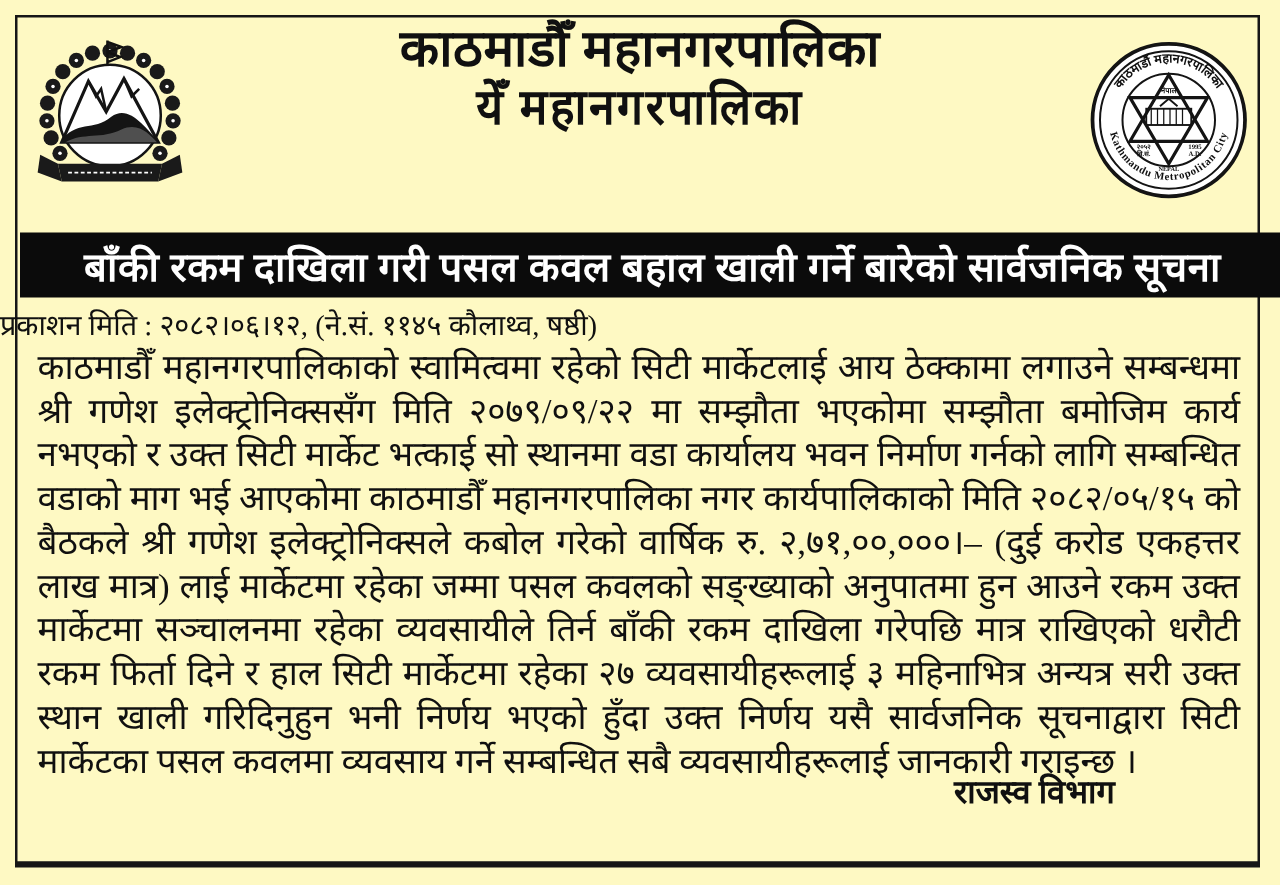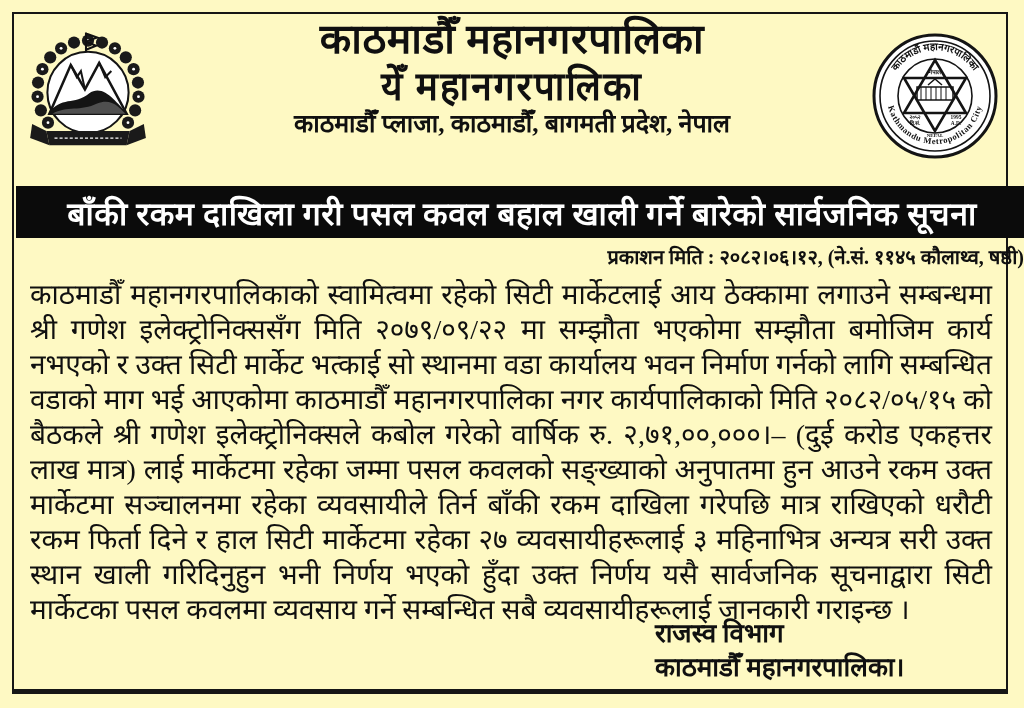--- a/index.html
+++ b/index.html
@@ -22,29 +22,29 @@
   .emblem-left { position:absolute; left:22px; top:30px; width:132px; height:138px; }
   .seal-right  { position:absolute; left:870px; top:31px; width:130px; height:130px; }
   .banner {
     position:absolute; left:16px; top:186px; width:1012px; height:52px;
     background:#0b0b0b; color:#ffffff;
     display:flex; align-items:center; justify-content:center;
     font-size:32px; font-weight:bold; letter-spacing:0.5px;
   }
   .pubdate {
     position:absolute; left:0; top:243px; width:100%;
-    text-align:right; font-weight:bold; font-size:20px;
+    text-align:left; font-weight:normal; font-size:23px;
   }
   .body-text {
     position:absolute; left:30px; top:277px; width:962px;
     font-size:28px; line-height:35px; text-align:justify;
   }
   .signature {
     position:absolute; left:655px; top:617px; width:345px;
-    font-weight:bold; font-size:26px; line-height:34px;
+    text-align:center; font-weight:bold; font-size:26px; line-height:34px;
   }
   svg text { font-family:"Liberation Serif","DejaVu Serif",serif; fill:#101010; }
 </style>
 </head>
 <body>
 
 <div class="page">
   <div class="frame"></div>
 
   <svg class="emblem-left" viewBox="0 0 130 135" aria-hidden="true">
@@ -92,21 +92,20 @@
 
     <path d="M24,99 L106,99 L103,113 L27,113 Z" fill="#1a1a1a"></path>
     <path d="M24,99 L10,92 L8,106 L27,113 Z" fill="#1a1a1a"></path>
     <path d="M106,99 L120,92 L122,106 L103,113 Z" fill="#1a1a1a"></path>
     <path d="M32,106 L98,106" stroke="#ffffff" stroke-width="1.2" stroke-dasharray="3 2"></path>
   </svg>
 
   <div class="header-block">
     <div class="title-main">काठमाडौँ महानगरपालिका</div>
     <div class="title-newa">येँ महानगरपालिका</div>
-    <div class="title-addr">काठमाडौँ प्लाजा, काठमाडौँ, बागमती प्रदेश, नेपाल</div>
   </div>
 
   <svg class="seal-right" viewBox="0 0 130 130" aria-hidden="true">
     <circle cx="65" cy="65" r="61" fill="#ffffff" stroke="#141414" stroke-width="3"></circle>
     <circle cx="65" cy="65" r="55" fill="none" stroke="#141414" stroke-width="1.6"></circle>
     <circle cx="65" cy="65" r="37" fill="none" stroke="#141414" stroke-width="1.6"></circle>
     <defs>
       <path id="sealTopArc" d="M19,65 A46,46 0 0 1 111,65"></path>
       <path id="sealBotArc" d="M17,65 A48,48 0 0 0 113,65"></path>
     </defs>
@@ -134,15 +133,14 @@
   <div class="banner">
     <span>बाँकी रकम दाखिला गरी पसल कवल बहाल खाली गर्ने बारेको सार्वजनिक सूचना</span>
   </div>
 
   <div class="pubdate">प्रकाशन मिति : २०८२।०६।१२, (ने.सं. ११४५ कौलाथ्व, षष्ठी)</div>
 
   <div class="body-text">काठमाडौँ महानगरपालिकाको स्वामित्वमा रहेको सिटी मार्केटलाई आय ठेक्कामा लगाउने सम्बन्धमा श्री गणेश इलेक्ट्रोनिक्ससँग मिति २०७९/०९/२२ मा सम्झौता भएकोमा सम्झौता बमोजिम कार्य नभएको र उक्त सिटी मार्केट भत्काई सो स्थानमा वडा कार्यालय भवन निर्माण गर्नको लागि सम्बन्धित वडाको माग भई आएकोमा काठमाडौँ महानगरपालिका नगर कार्यपालिकाको मिति २०८२/०५/१५ को बैठकले श्री गणेश इलेक्ट्रोनिक्सले कबोल गरेको वार्षिक रु. २,७१,००,०००।– (दुई करोड एकहत्तर लाख मात्र) लाई मार्केटमा रहेका जम्मा पसल कवलको सङ्ख्याको अनुपातमा हुन आउने रकम उक्त मार्केटमा सञ्चालनमा रहेका व्यवसायीले तिर्न बाँकी रकम दाखिला गरेपछि मात्र राखिएको धरौटी रकम फिर्ता दिने र हाल सिटी मार्केटमा रहेका २७ व्यवसायीहरूलाई ३ महिनाभित्र अन्यत्र सरी उक्त स्थान खाली गरिदिनुहुन भनी निर्णय भएको हुँदा उक्त निर्णय यसै सार्वजनिक सूचनाद्वारा सिटी मार्केटका पसल कवलमा व्यवसाय गर्ने सम्बन्धित सबै व्यवसायीहरूलाई जानकारी गराइन्छ ।</div>
 
   <div class="signature">
     <div>राजस्व विभाग</div>
-    <div>काठमाडौँ महानगरपालिका।</div>
   </div>
 </div>
 
 </body></html>

